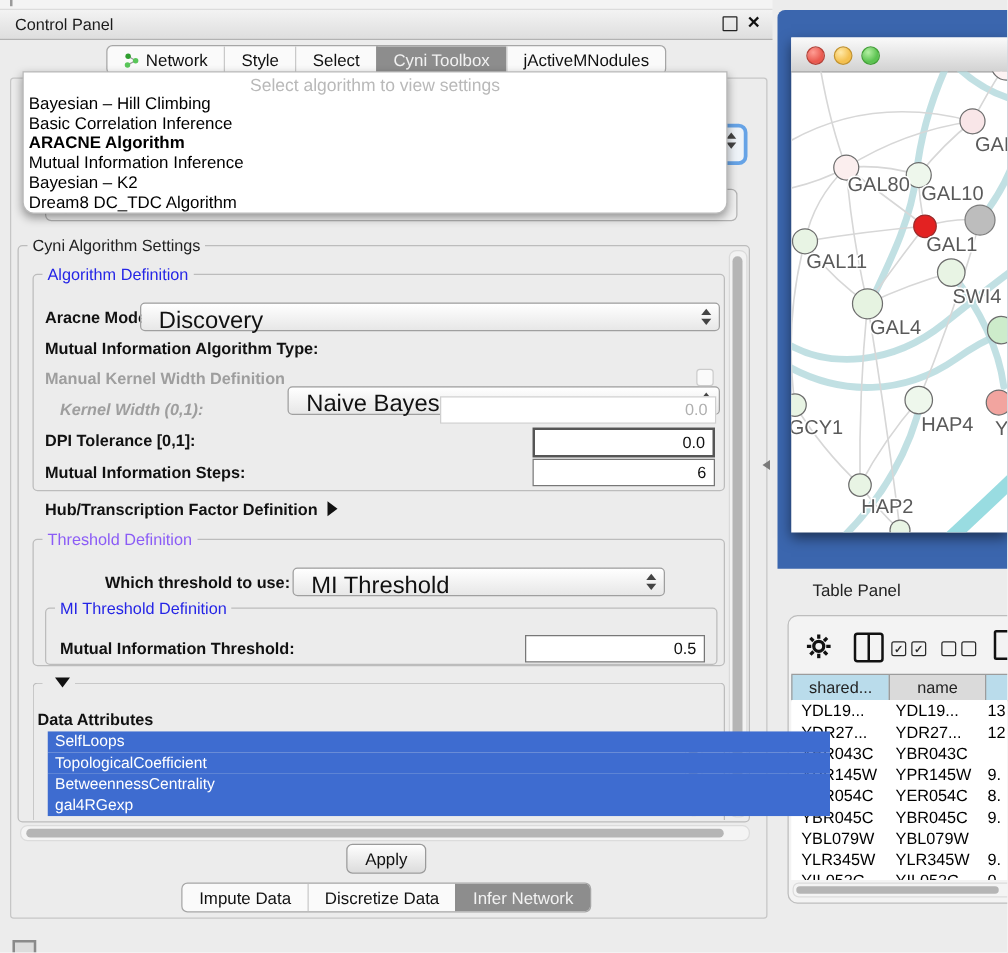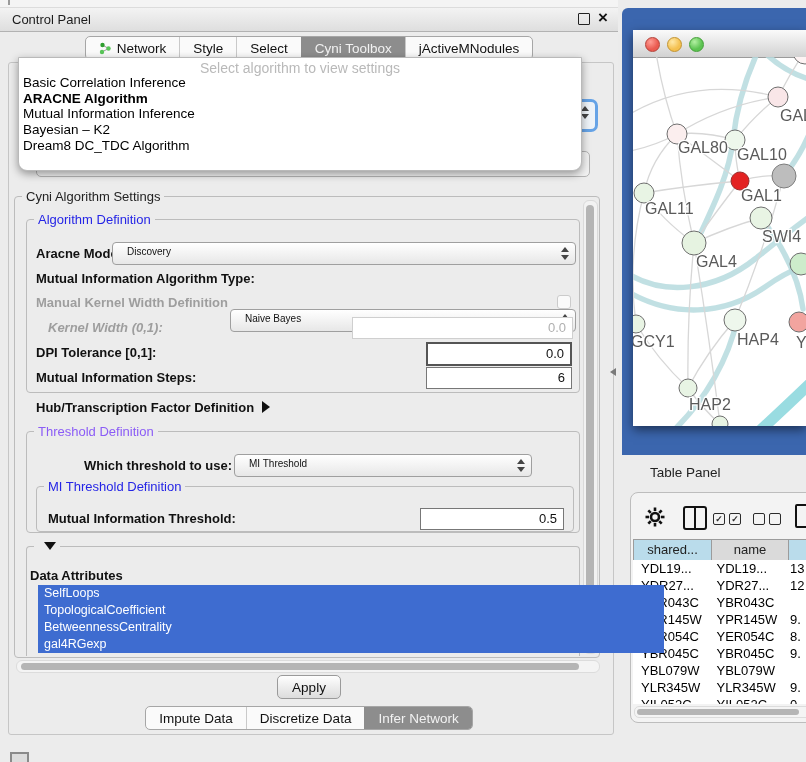--- a/index.html
+++ b/index.html
@@ -35,21 +35,21 @@
   .dd-item.bold{font-weight:bold;}
 
   
   .gbox{border:1px solid #bcbcbc;border-radius:4px;background:transparent;}
   .legend{position:absolute;background:#ececec;padding:0 4px;font-size:13px;color:#222;white-space:nowrap;z-index:2;}
   .legend.blue{color:#2525e6;}
   .legend.green{color:#8b5cf6;}
   .blabel{position:absolute;font-size:13px;font-weight:bold;color:#111;white-space:nowrap;}
   .blabel.dis{color:#9e9e9e;}
 
-  .combo{position:absolute;height:21px;border:1px solid #9f9f9f;border-radius:4px;background:linear-gradient(#ffffff,#e7e7e7);font-size:10px;color:#111;}
+  .combo{position:absolute;height:21px;border:1px solid #9f9f9f;border-radius:4px;background:linear-gradient(#ffffff,#e7e7e7);font-size:19px;color:#111;}
   .combo .val{position:absolute;left:14px;top:3px;}
   .spin{position:absolute;right:7px;top:4px;width:7px;height:13px;}
   .spin:before{content:"";position:absolute;left:0;top:0;border-left:4px solid transparent;border-right:4px solid transparent;border-bottom:5px solid #444;}
   .spin:after{content:"";position:absolute;left:0;bottom:0;border-left:4px solid transparent;border-right:4px solid transparent;border-top:5px solid #444;}
 
   .input{position:absolute;height:18px;background:#fff;font-size:13px;color:#111;text-align:right;padding:2px 6px 0 0;}
   .input.strong{border:2px solid #555;}
   .input.normal{border:1px solid #777;}
   .input.dis{border:1px solid #cfcfcf;color:#b0b0b0;}
 
@@ -144,20 +144,21 @@
   <div class="abs combo-frag">
       <span class="spin"></span>
     </div>
   <div class="abs net-combo">
     <span>gal-filtered.sif default node</span>
   </div>
 
   <div class="abs dropdown">
     <div class="dd-placeholder">Select algorithm to view settings</div>
     <div id="dd-list">
+        <div class="dd-item">Bayesian – Hill Climbing</div>
         <div class="dd-item">Basic Correlation Inference</div>
         <div class="dd-item bold">ARACNE Algorithm</div>
         <div class="dd-item">Mutual Information Inference</div>
         <div class="dd-item">Bayesian – K2</div>
         <div class="dd-item">Dream8 DC_TDC Algorithm</div>
       </div>
   </div>
 
   <div class="abs gbox" style="left:14px;top:196px;width:584px;height:460px;"></div>
   <div class="legend" style="left:22px;top:189px;">Cyni Algorithm Settings</div>

